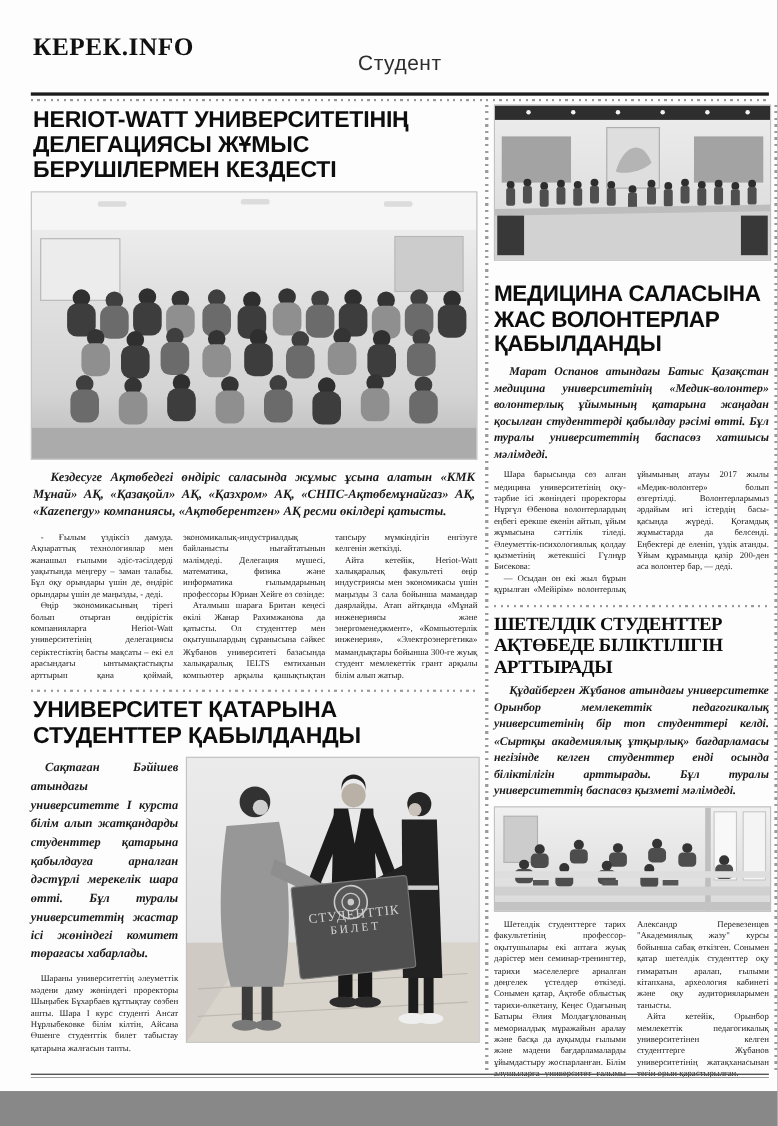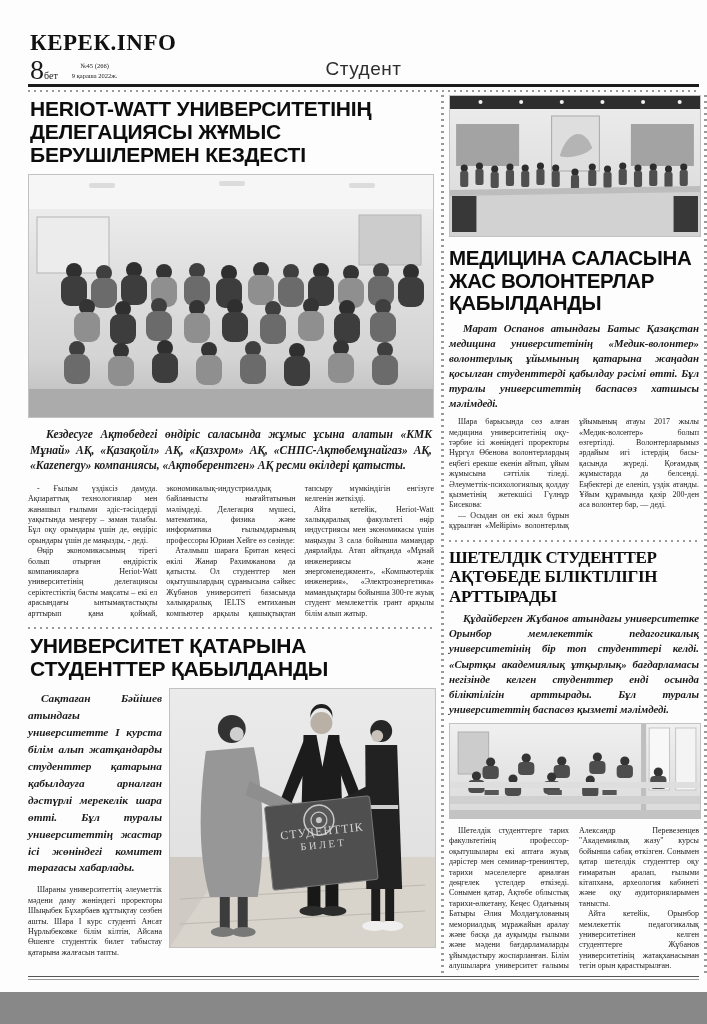--- a/index.html
+++ b/index.html
@@ -6,42 +6,42 @@
   .page{position:relative;width:707px;height:992px;margin:0 auto;background:#fdfdfd;
         font-family:"Liberation Serif",serif;color:#1a1a1a;overflow:hidden;}
 
   
   .hdr{position:absolute;top:30px;left:30px;right:10px;height:54px;}
   .brand{font-family:"Liberation Serif",serif;font-weight:700;font-size:23px;letter-spacing:.5px;color:#111;}
   .pagerow{display:flex;align-items:flex-start;gap:14px;margin-top:1px;}
   .pagenum{font-size:28px;line-height:.9;font-weight:400;}
   .pagenum-suffix{font-size:10px;vertical-align:baseline;}
   .issue-block{font-size:6.5px;line-height:1.5;text-align:center;color:#222;padding-top:4px;}
-  .section-title{position:absolute;left:0;right:0;top:28px;text-align:center;
+  .section-title{position:absolute;left:0;right:0;top:18px;text-align:center;
       font-family:"Liberation Sans",sans-serif;font-size:19px;font-weight:400;color:#2e2e2e;letter-spacing:.5px;}
   .hdr-rule{position:absolute;top:84px;left:28px;right:8px;height:3px;background:#1c1c1c;}
   .hdr-dots{position:absolute;top:90px;left:28px;right:8px;height:2px;
       background:repeating-linear-gradient(90deg,#9a9a9a 0 2px,transparent 2px 6px);}
 
   
   .content{position:absolute;top:95px;left:28px;right:8px;display:flex;}
   .col-left{width:406px;flex:0 0 406px;}
   .v-dots{width:3px;margin:0 5px 0 7px;height:880px;
       background:repeating-linear-gradient(#9a9a9a 0 2px,transparent 2px 6px);}
   .col-right{flex:1;min-width:0;}
   .edge-dots{position:absolute;right:0px;top:95px;height:880px;width:3px;
       background:repeating-linear-gradient(#9a9a9a 0 2px,transparent 2px 6px);}
   .bottom-rule{position:absolute;top:976px;left:28px;right:8px;height:5px;
       background:linear-gradient(#555 0 1px,transparent 1px 3px,#9a9a9a 3px 4px,transparent 4px);}
 
   
   .headline-xl{font-family:"Liberation Sans",sans-serif;font-weight:800;font-size:21px;line-height:1.1;
       letter-spacing:-.2px;color:#0d0d0d;margin:2px 0 8px 2px;}
   .headline-r{font-family:"Liberation Sans",sans-serif;font-weight:800;font-size:20.5px;line-height:1.1;
-      letter-spacing:-.3px;color:#0d0d0d;margin:10px 0 6px;}
+      letter-spacing:-.3px;color:#0d0d0d;margin:20px 0 6px;}
   .headline-r2{font-family:Liberation Serif, serif;font-weight:800;font-size:17px;line-height:1.15;
       letter-spacing:-.4px;color:#0d0d0d;margin:6px 0 5px;}
   .lead{font-weight:700;font-style:italic;text-align:justify;}
   .lead-1{font-size:11.5px;line-height:1.35;margin:9px 2px 10px;text-indent:16px;}
   .lead-r{font-size:10.8px;line-height:1.4;margin:2px 0 6px;text-indent:14px;}
   .lead-2{font-size:11.3px;line-height:1.5;text-indent:13px;margin:2px 0 0;}
   .bodytext{font-size:8px;line-height:1.3;text-align:justify;color:#222;}
   .cols3{column-count:3;column-gap:9px;}
   .cols2{column-count:2;column-gap:10px;}
   .para{margin:0;text-indent:9px;}
@@ -68,29 +68,20 @@
   .footer-brand{font-family:"Liberation Serif",serif;font-weight:700;font-size:24px;line-height:1.05;color:#161616;}
   .footer-tag{font-family:"Liberation Serif",serif;font-weight:700;font-size:13.5px;color:#161616;letter-spacing:.2px;}
 </style>
 </head>
 <body>
 
 <div class="page">
 
   <div class="hdr">
     <div class="brand">КЕРЕК.INFO</div>
-    <div class="pagerow">
-      <div>
-        <span class="pagenum">8</span><span class="pagenum-suffix">бет</span>
-      </div>
-      <div class="issue-block">
-        <div>№45 (266)</div>
-        <div>9 қараша 2022ж.</div>
-      </div>
-    </div>
     <div class="section-title">Студент</div>
   </div>
   <div class="hdr-rule"></div>
   <div class="hdr-dots"></div>
 
   <div class="content">
 
     <section class="col-left">
 
       <h1 class="headline-xl">HERIOT-WATT УНИВЕРСИТЕТІНІҢ ДЕЛЕГАЦИЯСЫ ЖҰМЫС БЕРУШІЛЕРМЕН КЕЗДЕСТІ</h1>

